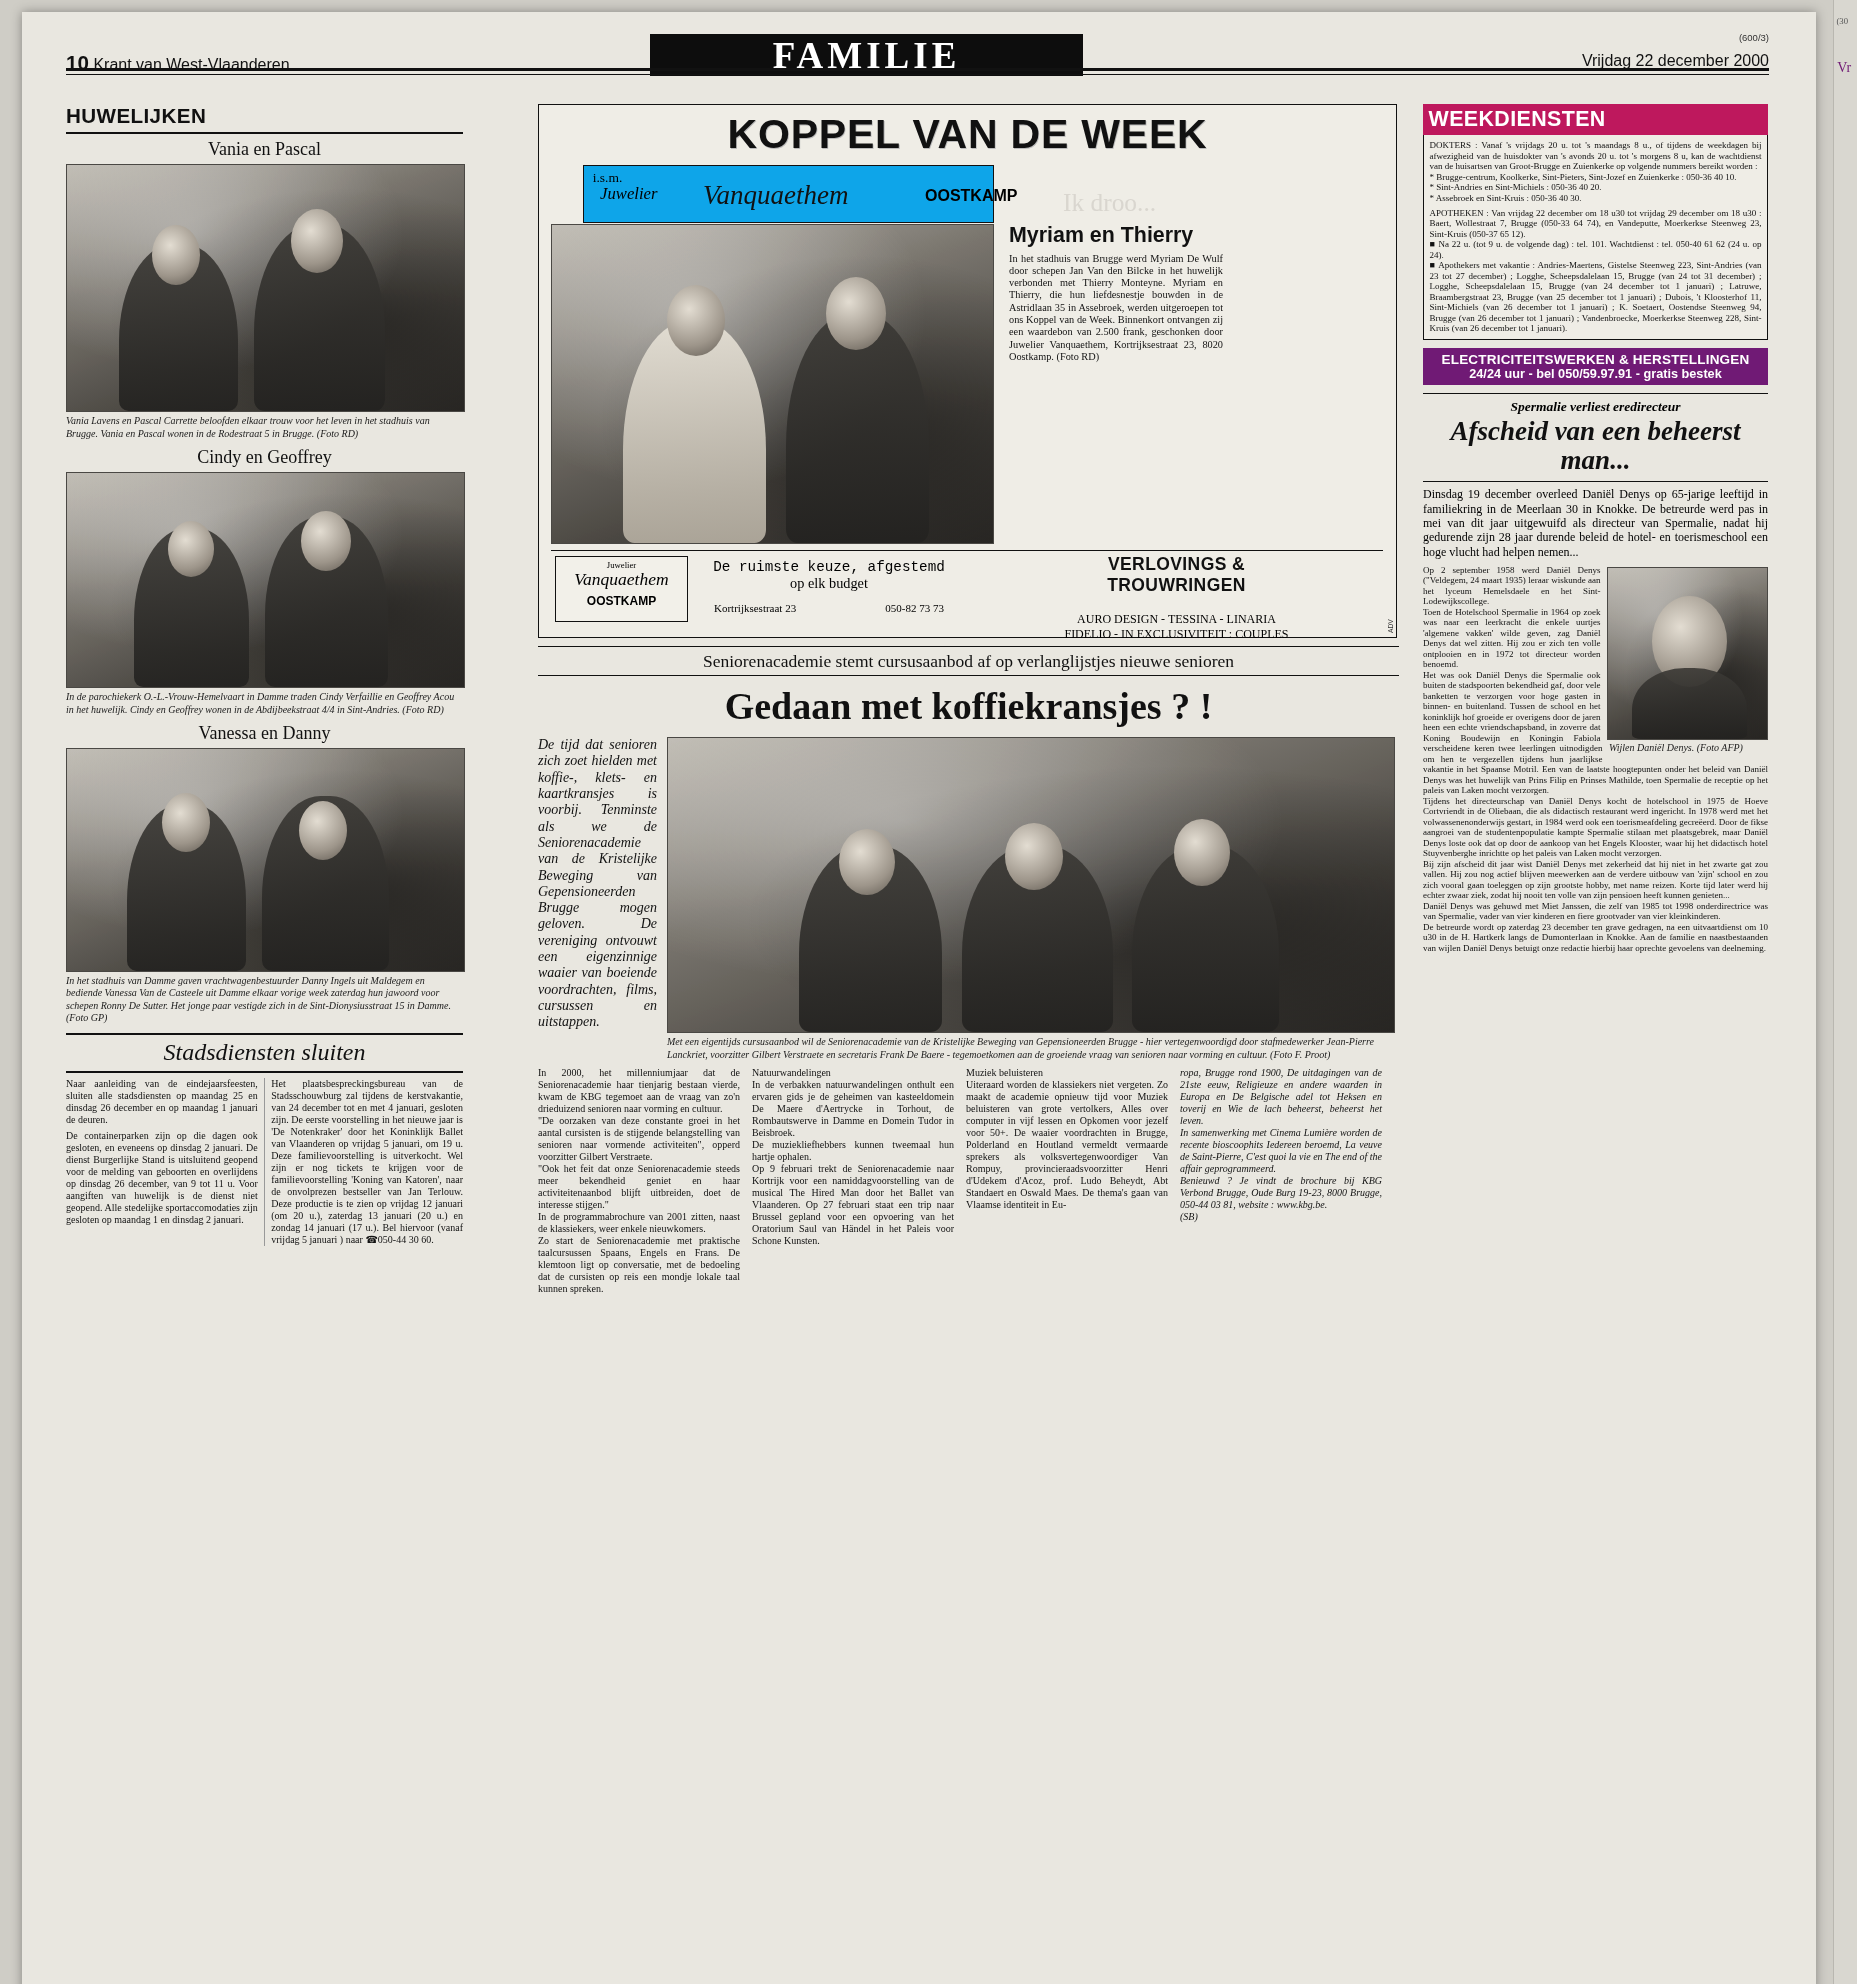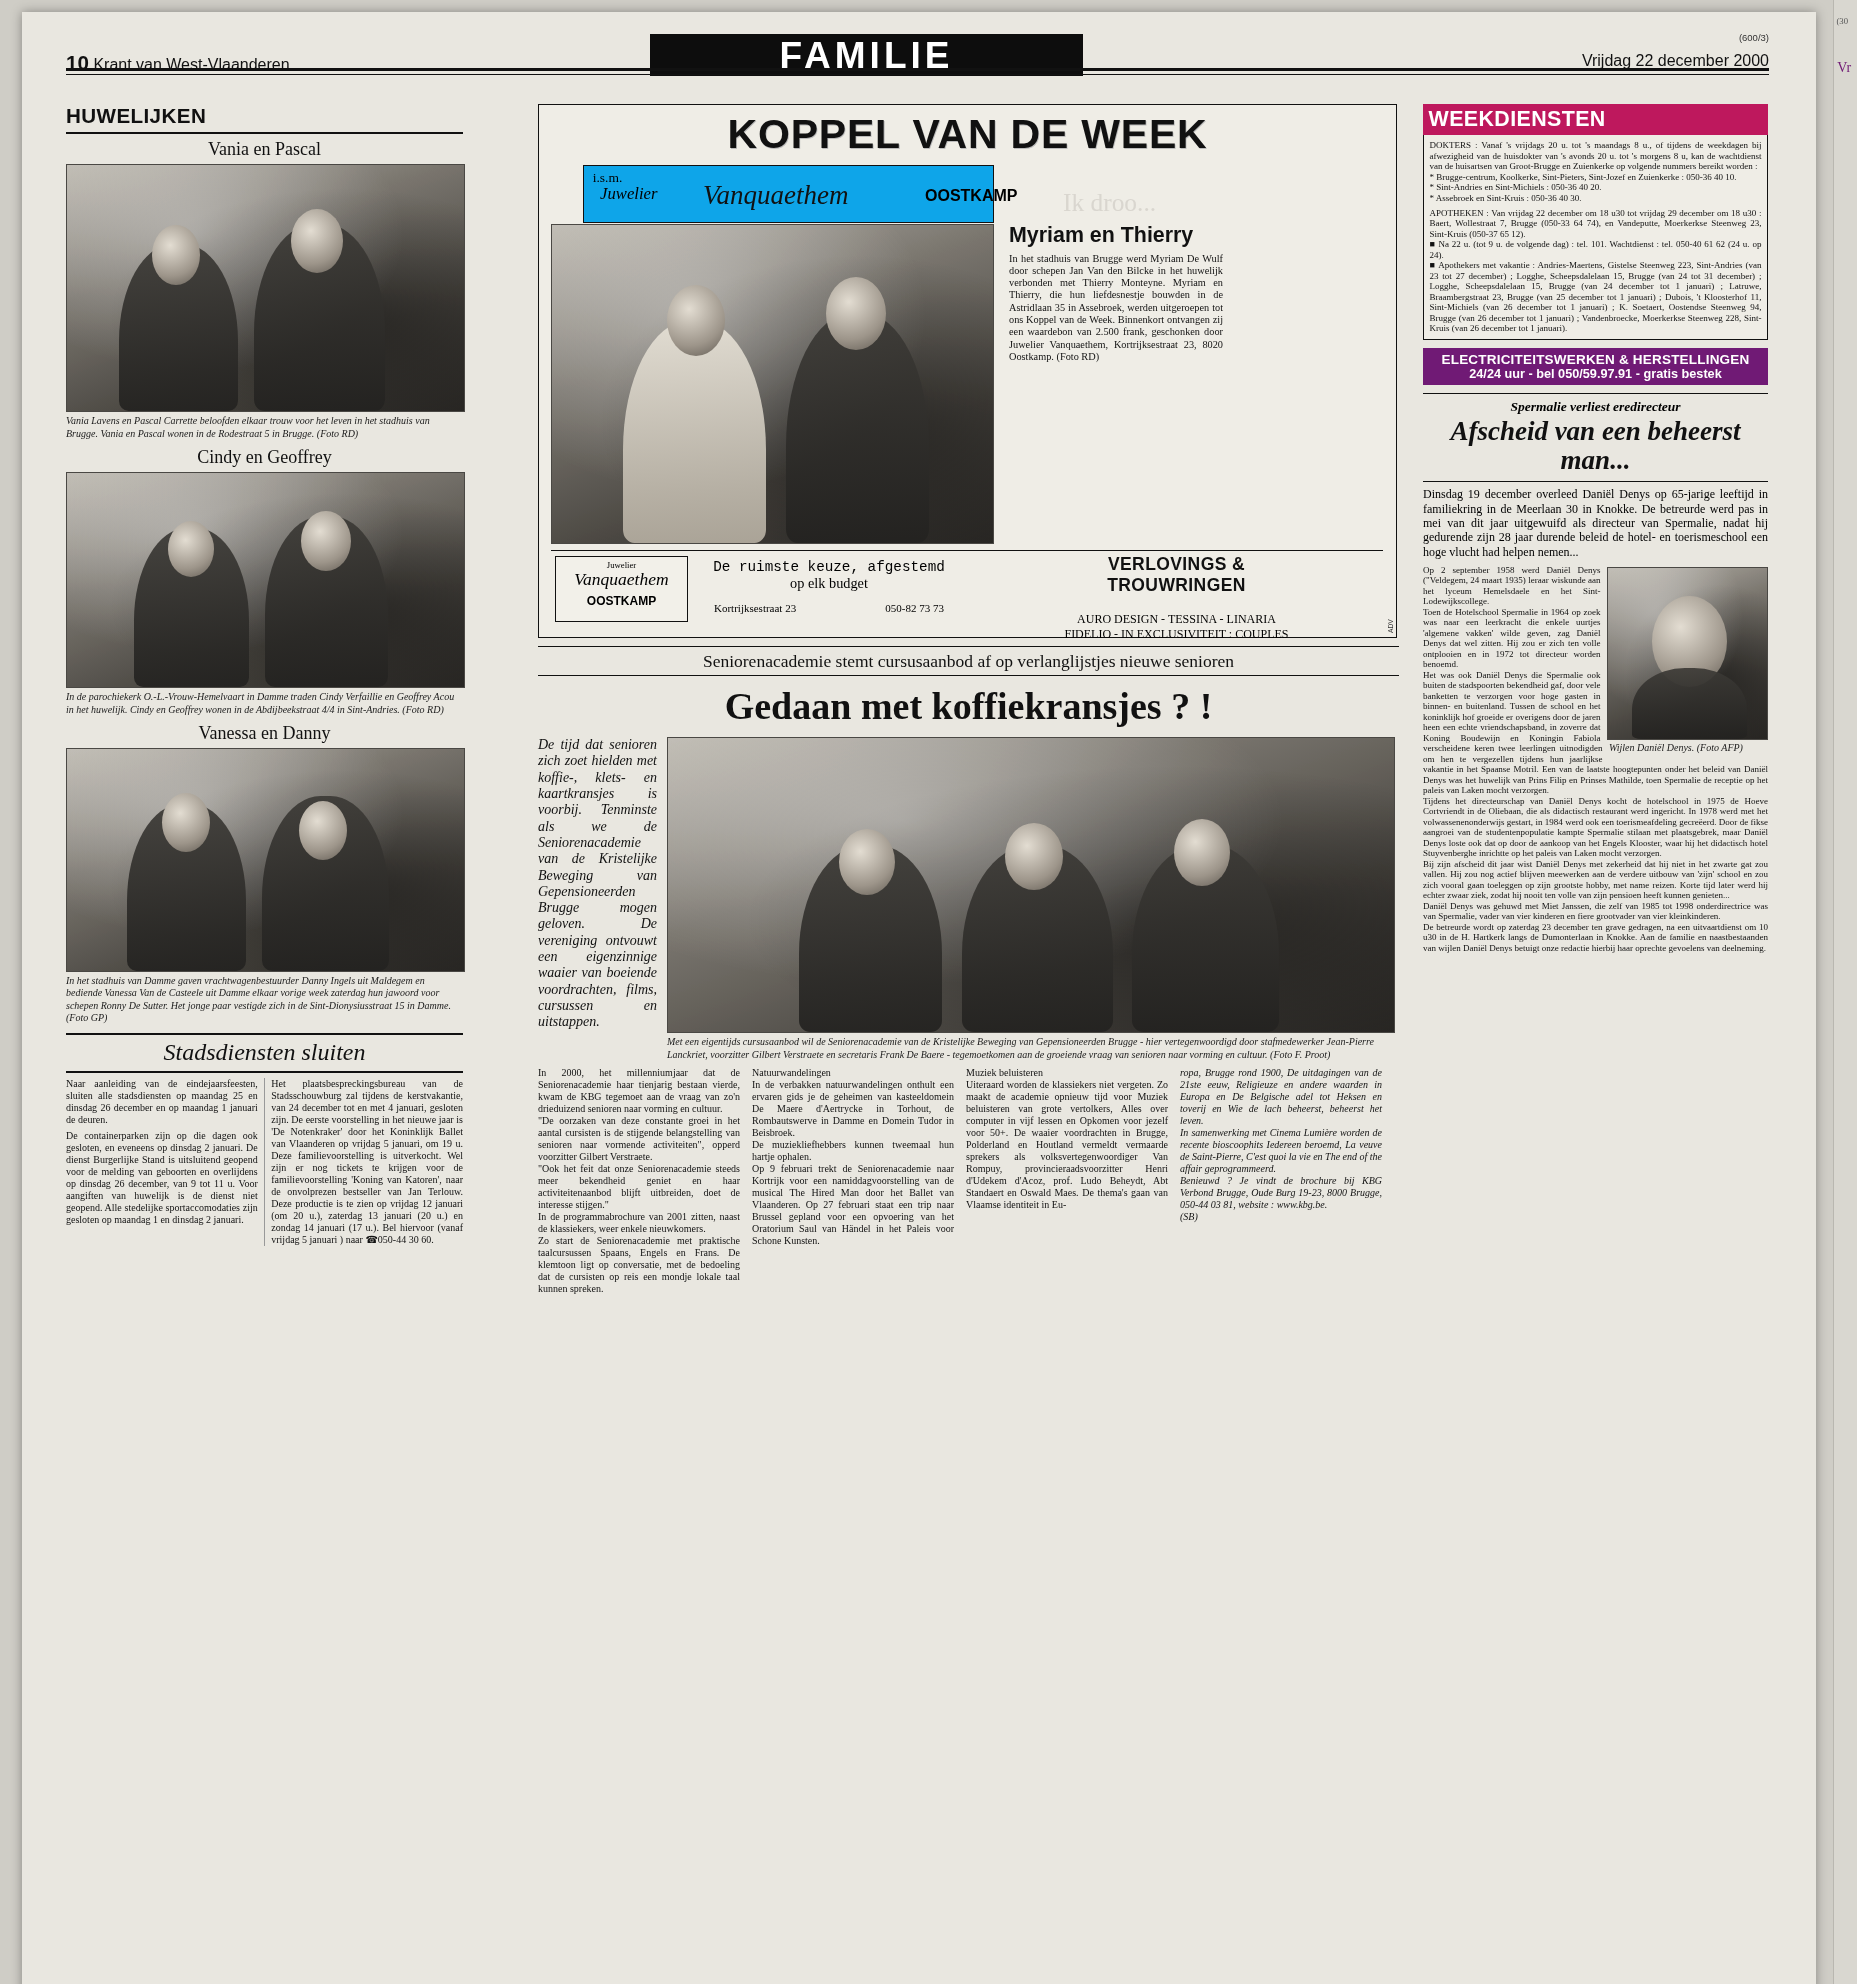--- a/index.html
+++ b/index.html
@@ -28,21 +28,21 @@
 
   
   .masthead{position:absolute;left:44px;top:18px;width:1703px;height:60px;}
   .mast-rule{position:absolute;left:0;top:38px;width:100%;height:2.8px;background:#111;}
   .mast-rule2{position:absolute;left:0;top:44px;width:100%;height:1.2px;background:#111;}
   .mast-black{
     position:absolute;left:584px;top:4px;width:433px;height:42px;background:#0d0d0d;
   }
   .mast-title{
     position:absolute;left:584px;top:7.1px;width:433px;height:38px;
-    color:#fff;font-family:Liberation Sans, sans-serif;font-weight:bold;
+    color:#fff;font-family:Liberation Serif, serif;font-weight:bold;
     font-size:37px;letter-spacing:4px;text-align:center;line-height:38px;
   }
   .mast-left{
     position:absolute;left:0;top:20.6px;font-family:"Liberation Sans", sans-serif;
     font-size:16px;color:#111;
   }
   .mast-left b{font-size:20.6px;}
   .mast-right{
     position:absolute;right:0;top:22px;font-family:"Liberation Sans", sans-serif;
     font-size:16px;color:#111;text-align:right;

